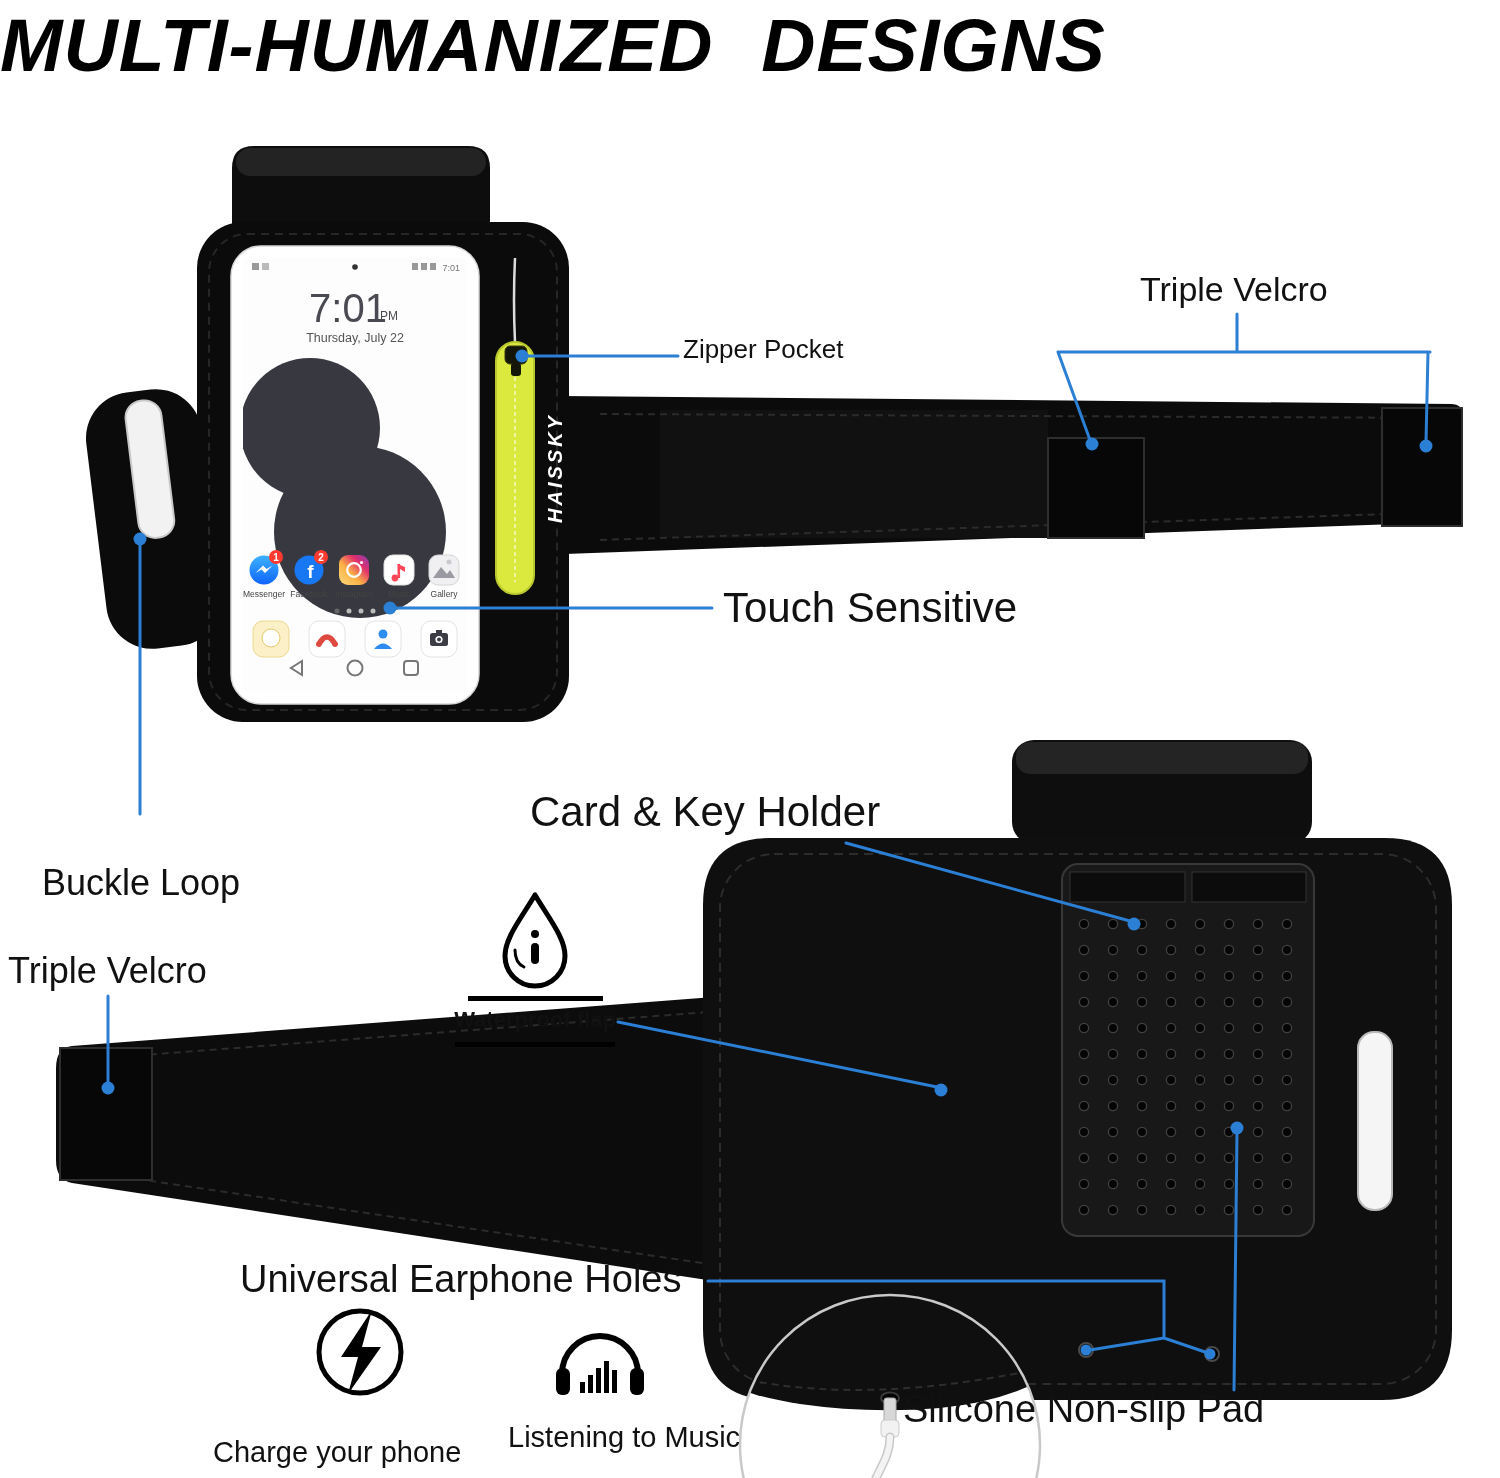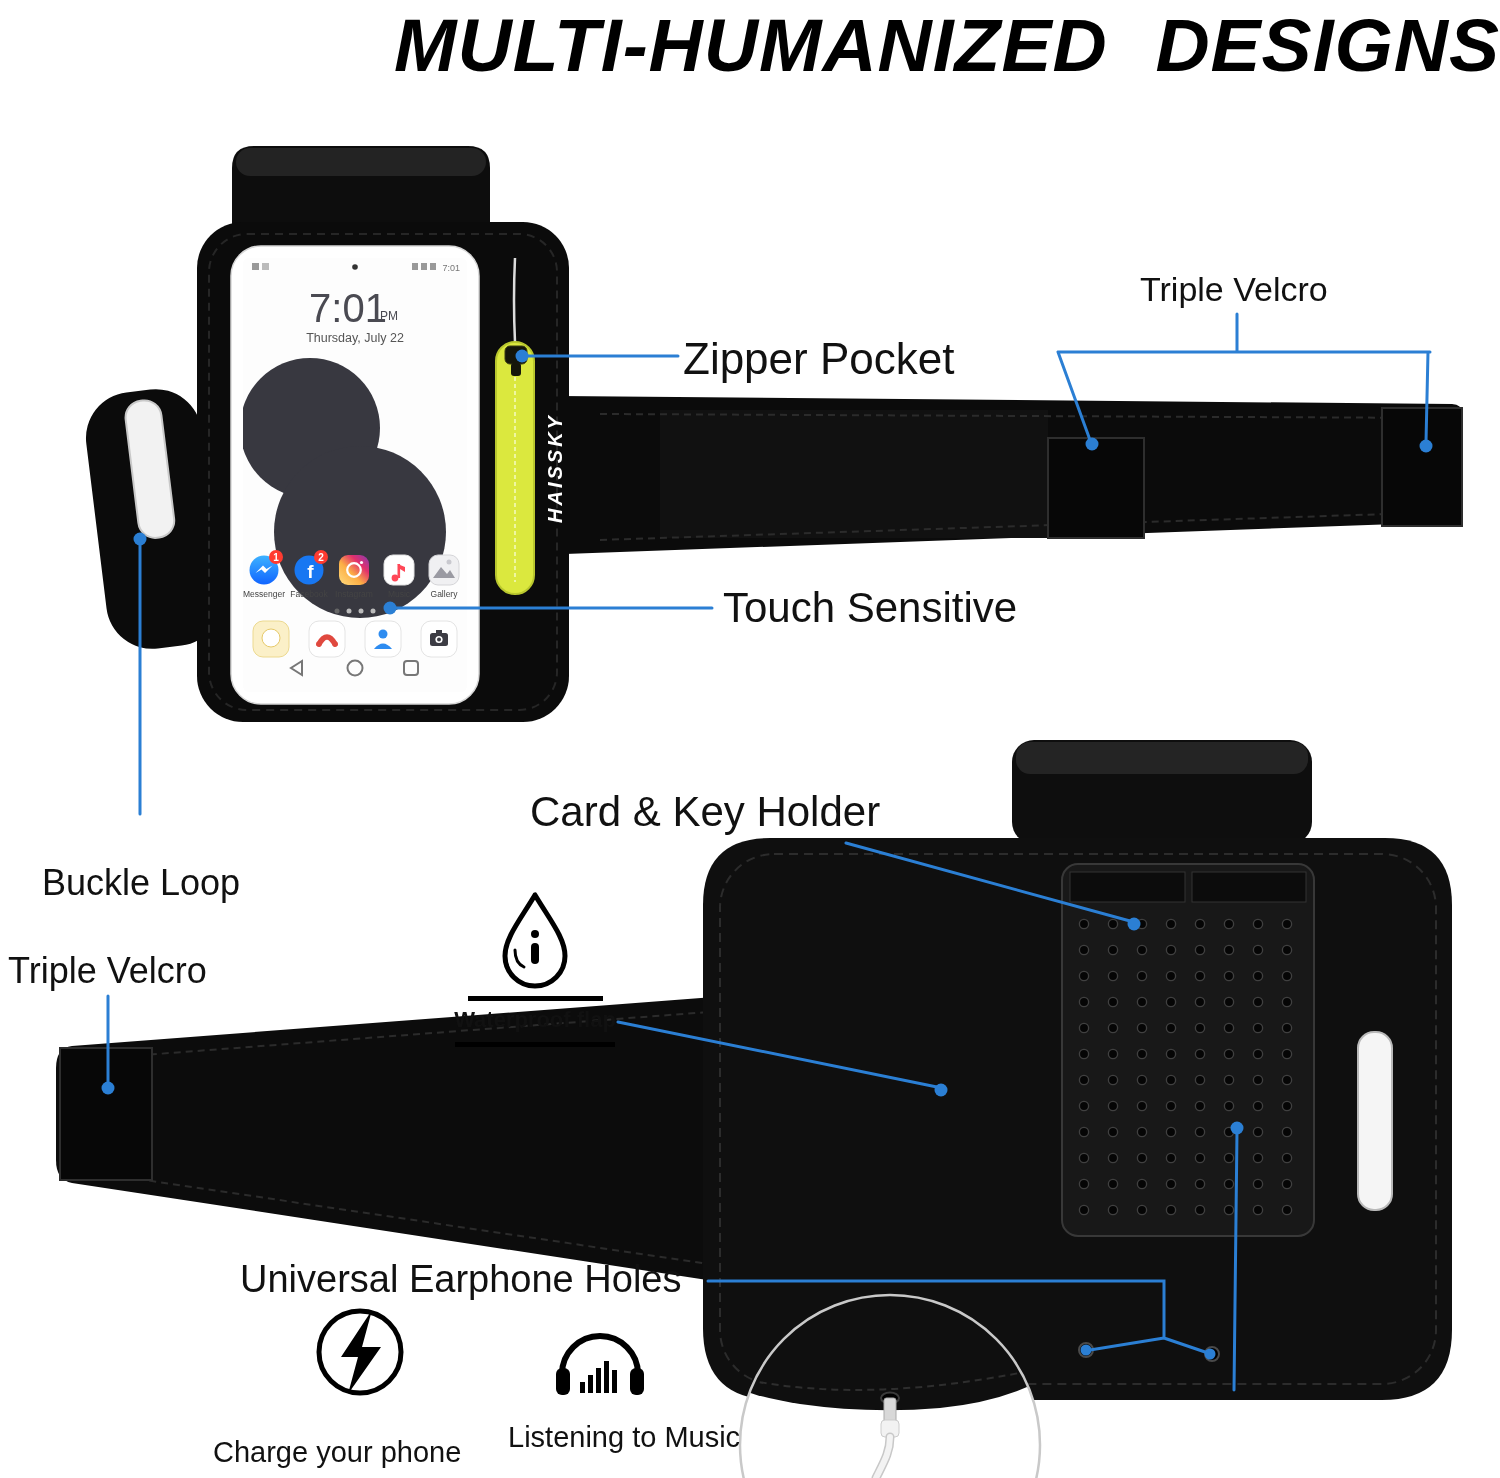--- a/index.html
+++ b/index.html
@@ -1,20 +1,20 @@
 <!DOCTYPE html>
 <html><head>
 <meta charset="utf-8">
 <style>
   html,body{margin:0;padding:0;background:#fff;}
   .canvas{position:relative;width:1500px;height:1478px;background:#ffffff;overflow:hidden;
           font-family:"Liberation Sans",sans-serif;}
   .art{position:absolute;left:0;top:0;}
   .label{position:absolute;color:#111;white-space:nowrap;line-height:1.05;}
-  .title{position:absolute;left:0;top:2px;width:100%;text-align:right;
+  .title{position:absolute;left:0;top:2px;width:100%;text-align:left;
          font-size:75px;font-weight:bold;font-style:italic;letter-spacing:1px;
          word-spacing:26px;color:#000;}
   .cap{font-size:29px;}
   .wflap{font-size:22px;font-weight:bold;width:170px;text-align:center;white-space:nowrap;}
 </style>
 </head>
 <body>
 
 <div class="canvas">
 
@@ -257,34 +257,35 @@
     <circle cx="1134" cy="924" r="6.5"></circle>
         <circle cx="941" cy="1090" r="6.5"></circle>
     <circle cx="1086" cy="1350" r="5.5"></circle>
         <circle cx="1210" cy="1354" r="5.5"></circle>
     <circle cx="1237" cy="1128" r="6.5"></circle>
   </g>
 </svg>
 
 <div class="title">MULTI-HUMANIZED DESIGNS</div>
 
-<div class="label" style="left:683px;top:336px;font-size:44px;">Zipper Pocket</div>
+<div class="label" style="left:683px;top:336px;font-size:26px;">Zipper Pocket</div>
 
 <div class="label" style="left:1140px;top:272px;font-size:34px;">Triple Velcro</div>
 
 <div class="label" style="left:723px;top:586px;font-size:42px;">Touch Sensitive</div>
 
 <div class="label" style="left:42px;top:816px;font-size:36px;margin-top:48px;">Buckle Loop</div>
 
 <div class="label" style="left:8px;top:952px;font-size:36px;">Triple Velcro</div>
 
 <div class="label" style="left:530px;top:790px;font-size:42px;">Card &amp; Key Holder</div>
 
 <div class="label wflap" style="left:450px;top:1008px;">Waterproof flap</div>
 
 <div class="label" style="left:240px;top:1260px;font-size:38px;">Universal Earphone Holes</div>
 
+<div class="label" style="left:903px;top:1390px;font-size:38px;">Silicone Non-slip Pad</div>
 
 <div class="label cap" style="left:213px;top:1418px;margin-top:19px;">Charge your phone</div>
 
 <div class="label cap" style="left:508px;top:1422px;">Listening to Music</div>
 
 </div>
 
 </body></html>

